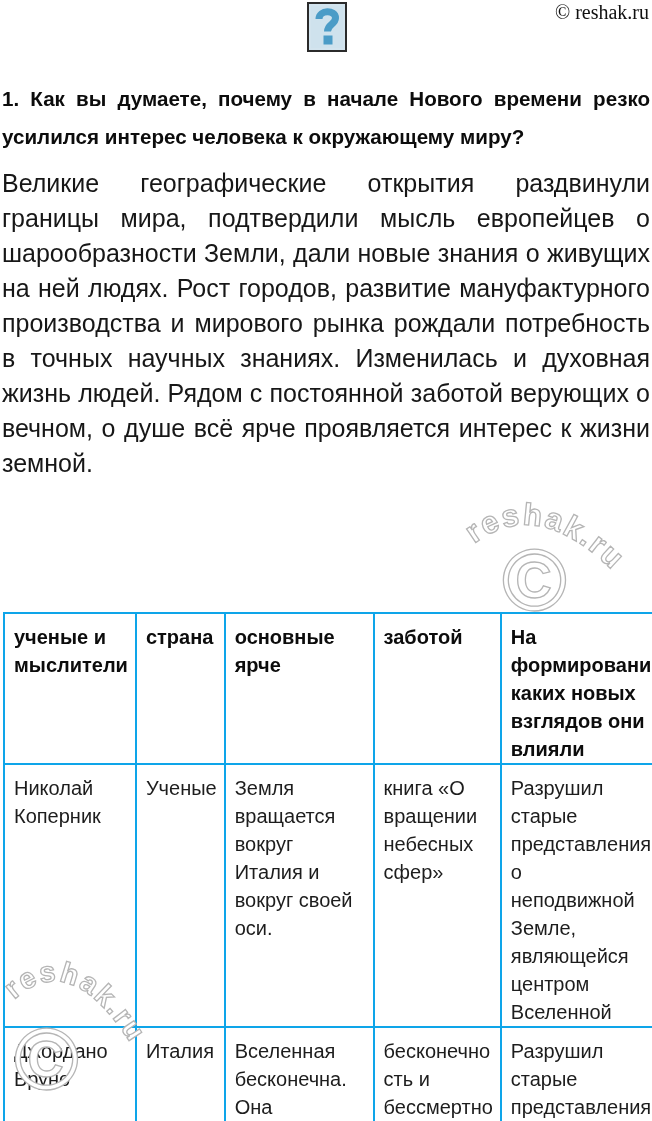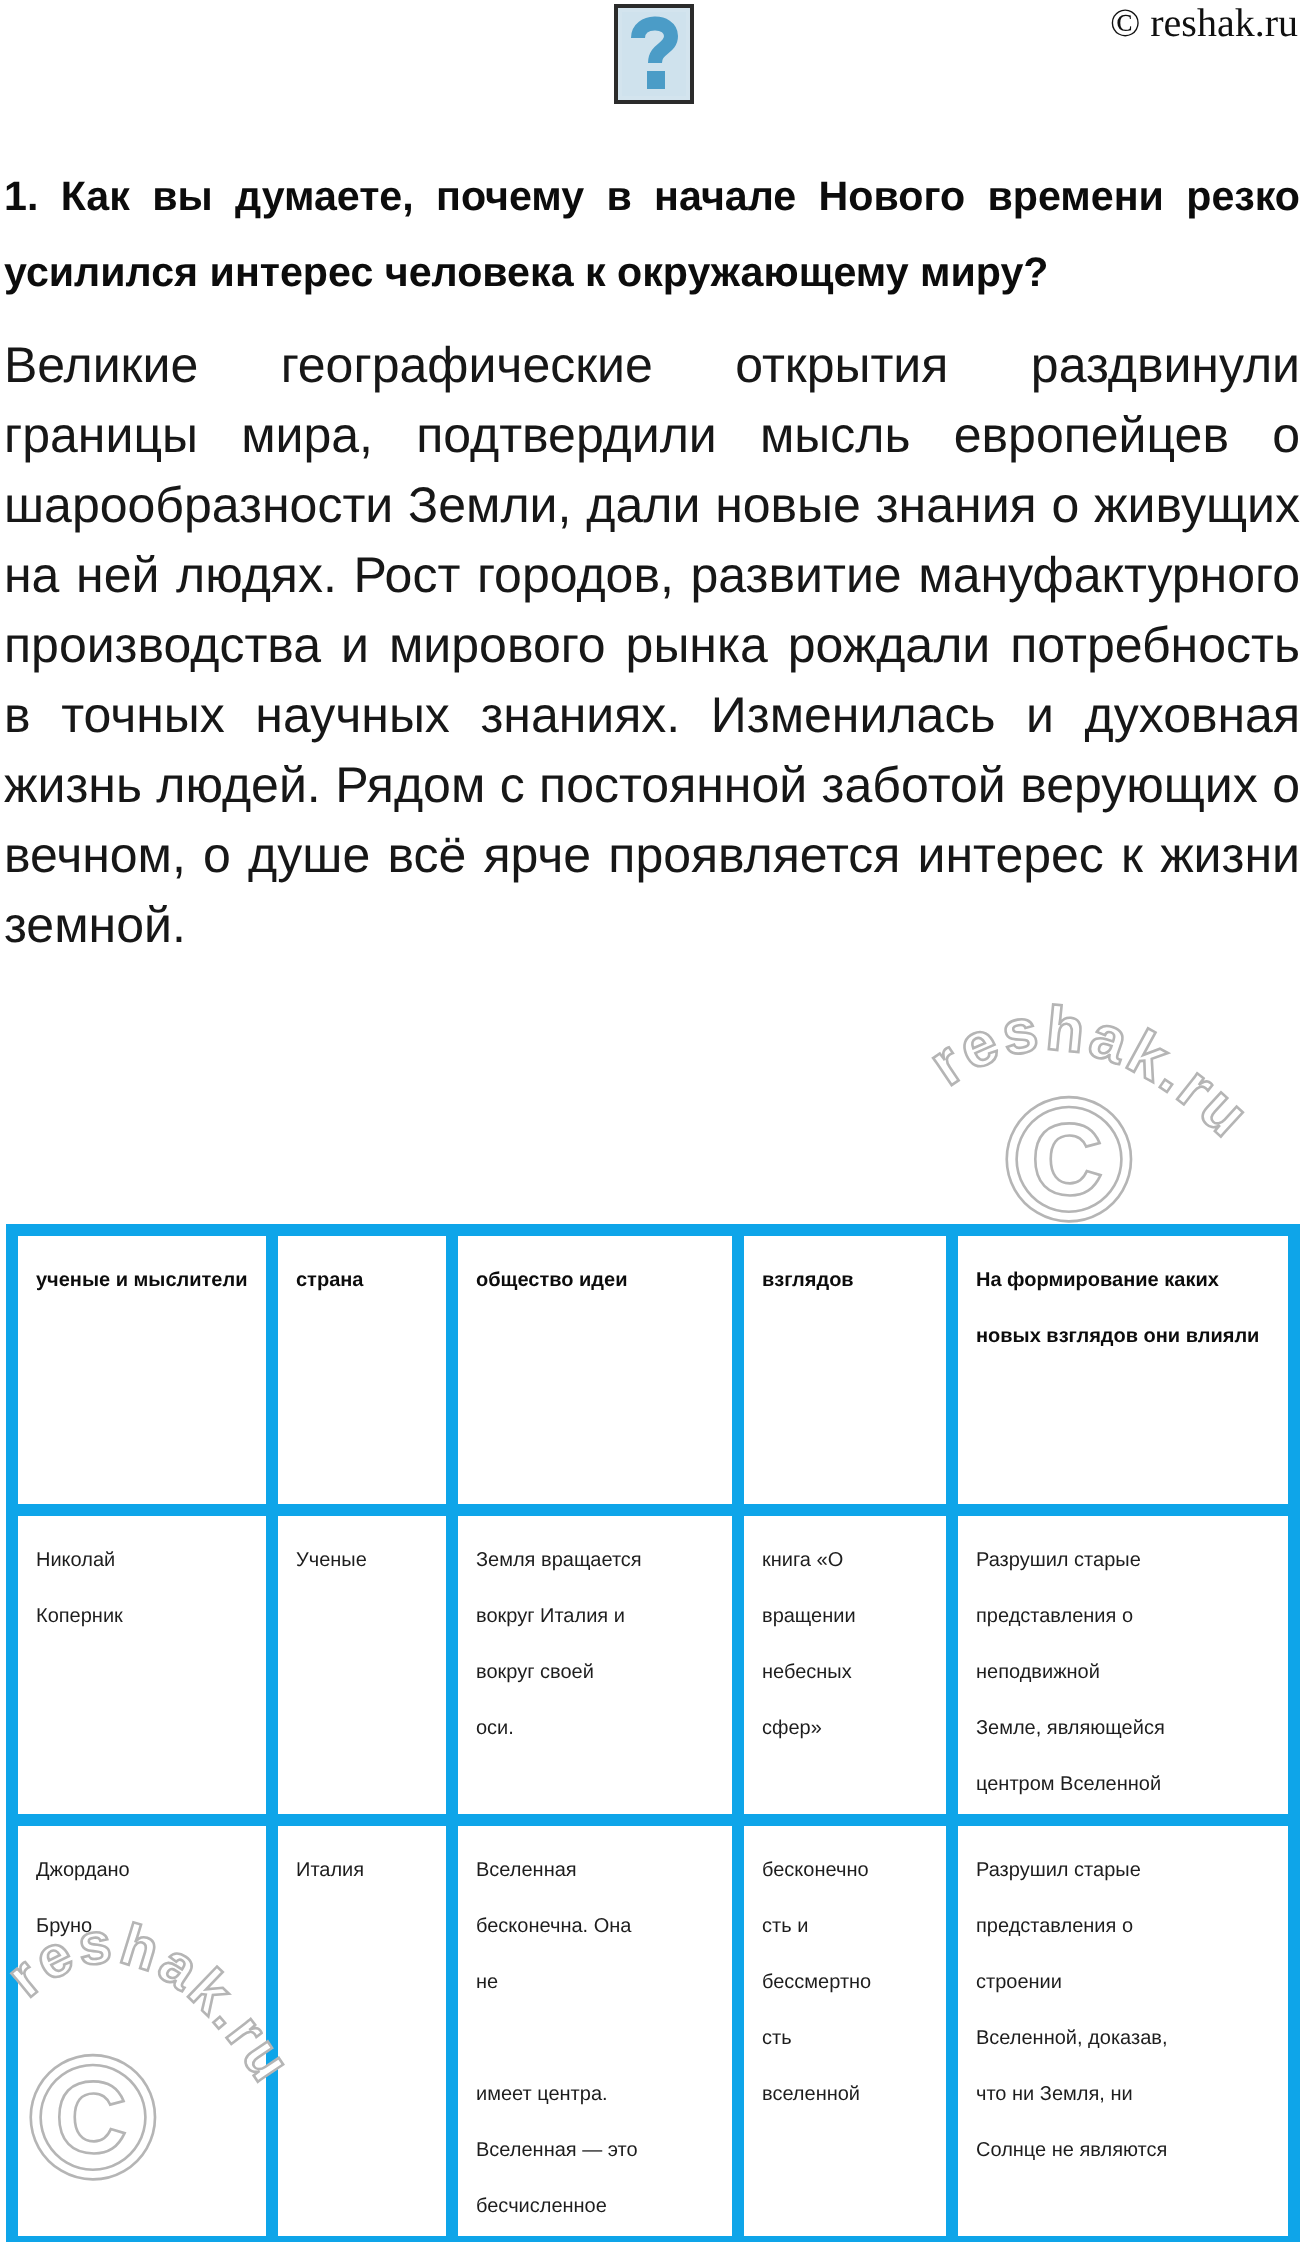--- a/index.html
+++ b/index.html
@@ -33,24 +33,24 @@
   .answer{
     position:absolute;left:2px;top:166px;width:648px;margin:0;
     font-size:25px;line-height:35px;text-align:justify;color:#171717;
   }
   
   .doc-table{
     position:absolute;left:3px;top:612px;
     border-collapse:collapse;table-layout:fixed;
   }
   .doc-table th,.doc-table td{
-    border:6px solid #0ea5e9;
+    border:2px solid #0ea5e9;
     vertical-align:top;
     padding:9px 7px 0 9px;
-    font-size:10px;line-height:28px;
+    font-size:20px;line-height:28px;
     white-space:pre-line;
     text-align:left;
     overflow:hidden;
   }
   .doc-table th{font-weight:bold;color:#0c0c0c;}
   .doc-table td{font-weight:normal;color:#1d1d1d;}
   .tr-h{height:140px;}
   .tr-1{height:122px;}
   .tr-2{height:195px;}
   
@@ -89,22 +89,22 @@
       <col style="width:130px">
         <col style="width:90px">
         <col style="width:143px">
         <col style="width:107px">
         <col style="width:171px">
     </colgroup>
     <tbody>
         <tr class="tr-h">
       <th>ученые и мыслители</th>
       <th>страна</th>
-      <th>общество идеи</th>
-      <th>взглядов</th>
+      <th>основные ярче</th>
+      <th>заботой</th>
       <th>На формирование каких новых взглядов они влияли</th>
     </tr>
     <tr class="tr-1">
       <td>Николай
 Коперник</td>
       <td>Ученые</td>
       <td>Земля вращается
 вокруг Италия и
 вокруг своей
 оси.</td>

